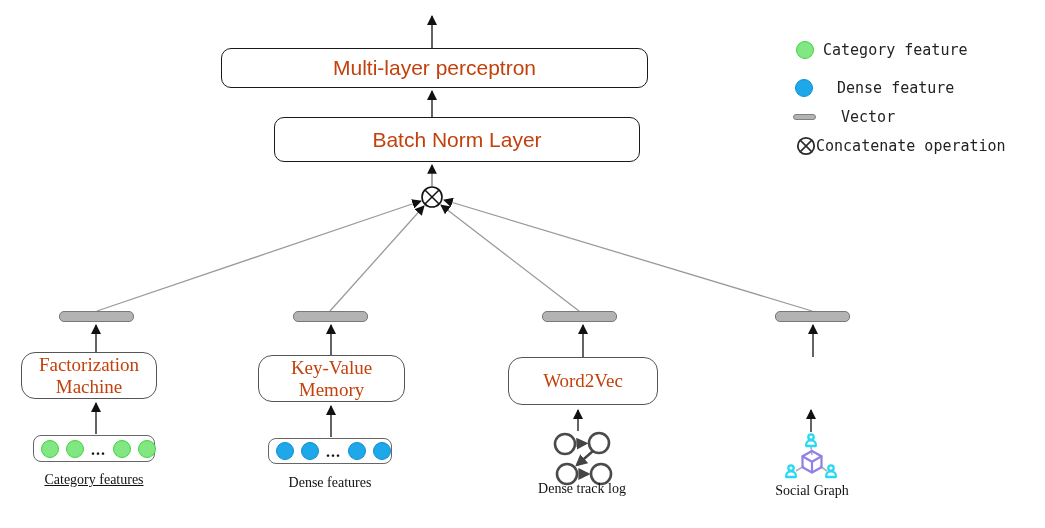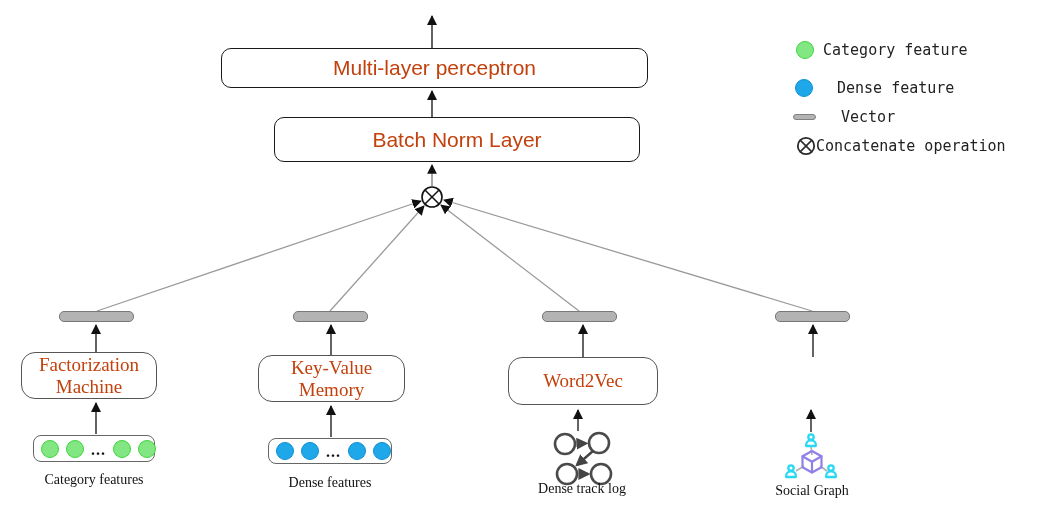--- a/index.html
+++ b/index.html
@@ -26,21 +26,21 @@
         box-sizing:border-box;display:flex;align-items:center;padding:0 0 0 7px;gap:7px;z-index:2;}
   .feat-cat{left:33px;top:435px;width:122px;height:27px;}
   .feat-dense{left:268px;top:438px;width:124px;height:26px;}
   .dot{width:18px;height:18px;border-radius:50%;box-sizing:border-box;flex:0 0 auto;}
   .dot-cat{background:#82e682;border:1.6px solid #3ed63e;}
   .dot-dense{background:#1ea7e9;border:1.6px solid #0e90d2;}
   .ellipsis{font-family:"Liberation Serif",serif;font-size:16px;font-weight:bold;
         letter-spacing:1px;color:#111;position:relative;top:1px;line-height:10px;}
   .input-label{position:absolute;transform:translateX(-50%);white-space:nowrap;z-index:2;
         font-family:"Liberation Serif",serif;font-size:14px;color:#111;}
-  .lab-cat{left:94px;top:472px;}
+  .lab-cat{left:94px;top:472px;text-decoration:underline;}
   .lab-dense{left:330px;top:475px;}
   .lab-track{left:582px;top:481px;}
   .lab-social{left:812px;top:483px;}
   .icon-wrap{position:absolute;z-index:2;}
   .icon-track{left:540px;top:424px;}
   .icon-social{left:784px;top:428px;}
   .legend{position:absolute;left:0;top:0;z-index:3;}
   .lg-row{position:absolute;display:flex;align-items:center;}
   .lg-label{font-family:"DejaVu Sans Mono",monospace;font-size:15px;color:#222;white-space:nowrap;}
   .lg-circle{width:18px;height:18px;border-radius:50%;box-sizing:border-box;}

